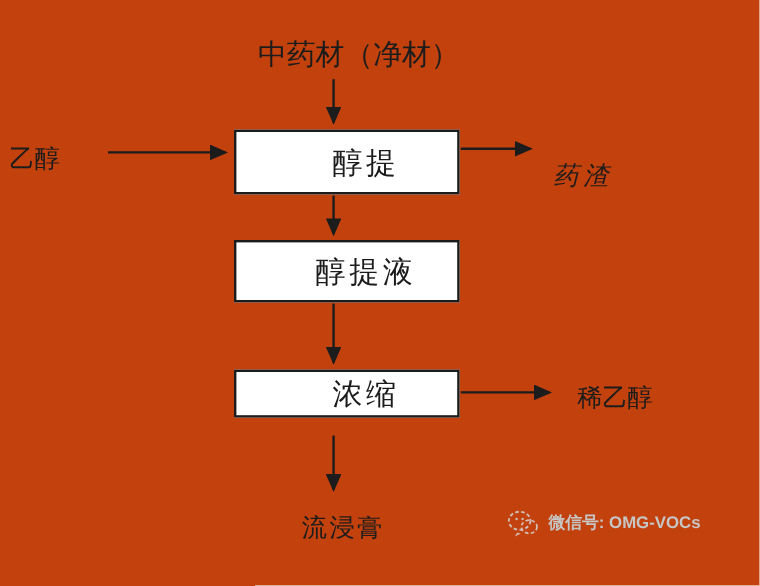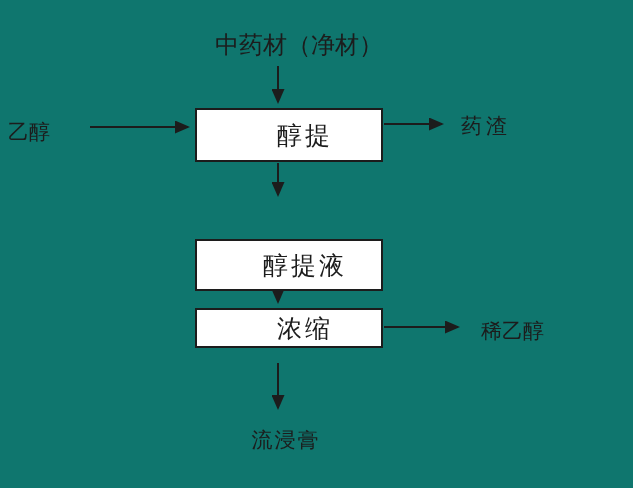--- a/index.html
+++ b/index.html
@@ -5,58 +5,58 @@
   html, body {
     margin: 0;
     padding: 0;
     background: #ffffff;
     font-family: "Liberation Sans", sans-serif;
   }
   .canvas {
     position: relative;
     width: 633px;
     height: 488px;
-    background: #0f766e;
+    background: #c2410c;
     overflow: hidden;
   }
   .arrow-layer {
     position: absolute;
     left: 0;
     top: 0;
     width: 633px;
     height: 488px;
     pointer-events: none;
   }
   .flow-box {
     position: absolute;
     border: 2px solid #1c1c1c;
     background: #ffffff;
     display: flex;
     align-items: center;
     justify-content: center;
     box-sizing: border-box;
   }
   .box-extraction   { left: 195px; top: 108px; width: 188px; height: 54px; }
-  .box-extract-liquid { left: 195px; top: 200px; width: 188px; height: 52px; margin-top: 39px; }
+  .box-extract-liquid { left: 195px; top: 200px; width: 188px; height: 52px; }
   .box-concentration { left: 195px; top: 308px; width: 188px; height: 40px; }
   .flow-box span {
     font-size: 25px;
     color: #1c1c1c;
     letter-spacing: 3px;
     padding-left: 32px;
   }
   .txt {
     position: absolute;
     color: #1c1c1c;
     font-size: 21px;
     white-space: nowrap;
   }
   .title-label   { left: 213px; top: 29px; width: 172px; text-align: center; font-size: 24px; letter-spacing: 0px; }
   .ethanol-label { left: 8px;   top: 118px; }
-  .residue-label { left: 461px; top: 112px; letter-spacing: 4px; }
+  .residue-label { left: 461px; top: 132px; letter-spacing: 4px; font-style: italic; }
   .dilute-label  { left: 481px; top: 317px; }
   .extract-label { left: 230px; top: 426px; width: 112px; text-align: center; letter-spacing: 2px; }
   .watermark {
     position: absolute;
     left: 421px;
     top: 422px;
     display: flex;
     align-items: center;
     gap: 6px;
     color: #c6c6c6;
@@ -101,14 +101,24 @@
   </div>
 
   <div class="flow-box box-extract-liquid">
     <span>醇提液</span>
   </div>
 
   <div class="flow-box box-concentration">
     <span>浓缩</span>
   </div>
 
+  <div class="watermark">
+    <svg class="wm-icon" viewBox="0 0 30 28" xmlns="http://www.w3.org/2000/svg">
+      <ellipse cx="12" cy="12" rx="9" ry="7.5" fill="none" stroke="#d2d2d2" stroke-width="1.6" stroke-dasharray="3 2"></ellipse>
+      <ellipse cx="20" cy="17" rx="6.5" ry="5.5" fill="none" stroke="#d8d8d8" stroke-width="1.4" stroke-dasharray="3 2"></ellipse>
+      <circle cx="9.5" cy="10.5" r="1" fill="#d2d2d2"></circle>
+      <circle cx="14.5" cy="10.5" r="1" fill="#d2d2d2"></circle>
+      <path d="M10 22 L8 25 L13 22.5" fill="#d8d8d8"></path>
+    </svg>
+    <span>微信号: OMG-VOCs</span>
+  </div>
 
 </div>
 
 </body></html>

